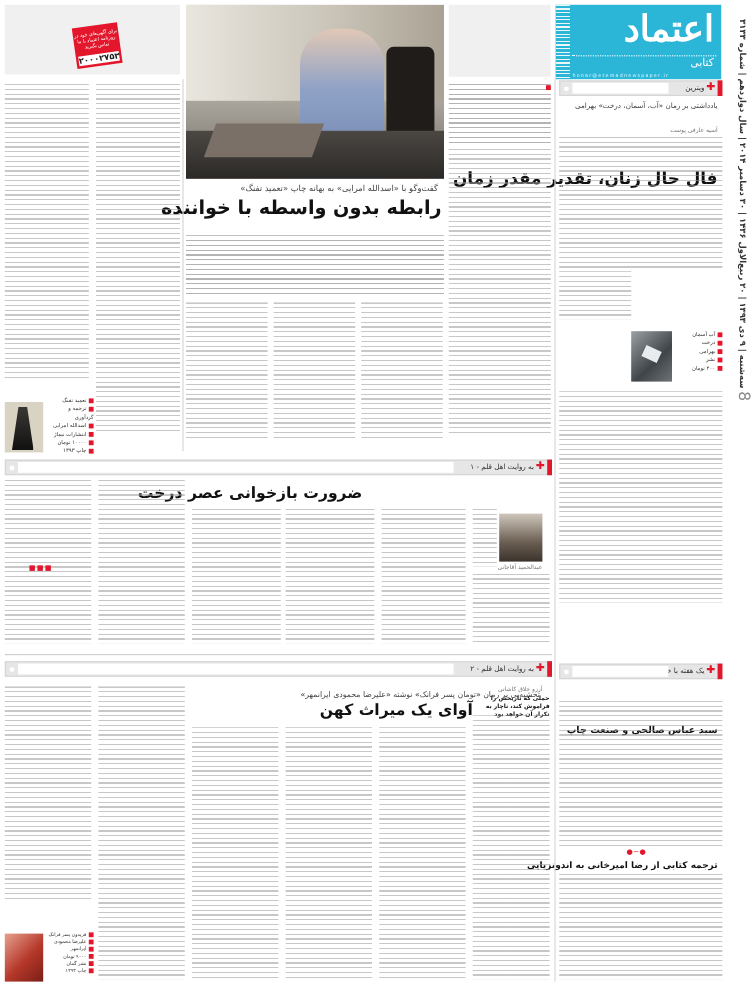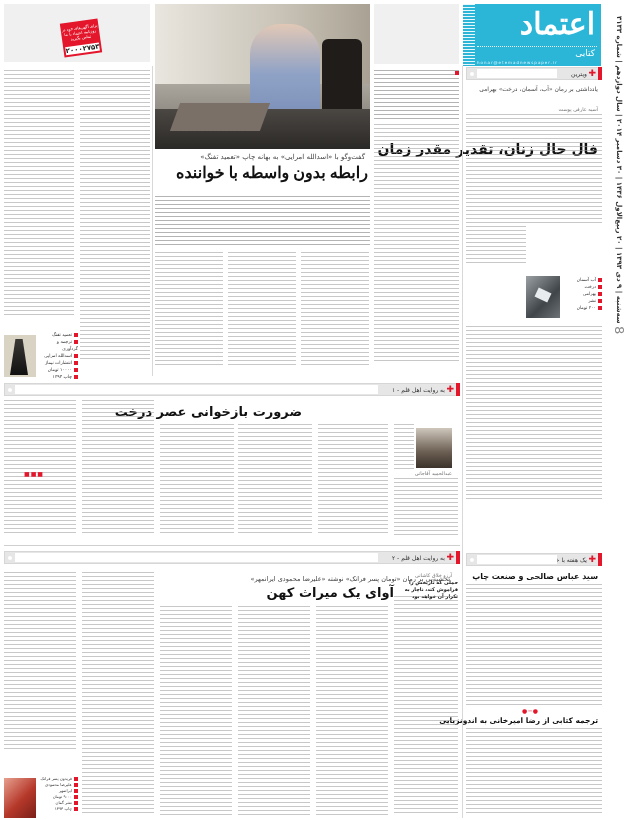--- a/index.html
+++ b/index.html
@@ -97,40 +97,40 @@
 <div class="lines" style="left:466px; top:326px; width:136px; height:176px;"></div>
 <div class="col-rule" style="left:462px; top:66px; height:490px;"></div>
 
 <div class="secbar" style="left:466px; top:553px; width:136px;">
   <span class="mark"></span>
   <span class="plus">✚</span>
   <span class="label">یک هفته با خبر</span>
   <span class="box"></span>
   <span class="dot"></span>
 </div>
-<div class="headline" style="right:32px; top:572px; font-size:8px;text-align:center;">سید عباس صالحی و صنعت چاپ</div>
+<div class="headline" style="right:32px; top:604px; font-size:8px;text-align:center;">سید عباس صالحی و صنعت چاپ</div>
 <div class="lines" style="left:466px; top:584px; width:136px; height:122px;"></div>
 <div class="reddots" style="left:522px; top:707px;">●─●</div>
 <div class="headline" style="right:32px; top:716px; font-size:7.5px;">ترجمه کتابی از رضا امیرخانی به اندونزیایی</div>
 <div class="lines" style="left:466px; top:728px; width:136px; height:88px;"></div>
 <div class="col-rule" style="left:462px; top:556px; height:262px;"></div>
 
 <div class="photo-main">
   <div class="win"></div>
   <div class="chair"></div>
   <div class="person"></div>
   <div class="desk"></div>
   <div class="papers"></div>
 </div>
 <div class="lines dark" style="left:374px; top:70px; width:85px; height:50px;"></div>
 <div class="redsq" style="left:455px; top:71px;"></div>
 <div class="lines" style="left:374px; top:124px; width:85px; height:240px;"></div>
 
 <div class="kicker" style="right:265px; top:153px;">گفت‌وگو با «اسدالله امرایی» به بهانه چاپ «تعمید تفنگ»</div>
-<div class="headline" style="right:262px; top:163px; font-size:16px;font-family:Liberation Serif, serif;">رابطه بدون واسطه با خواننده</div>
+<div class="headline" style="right:262px; top:163px; font-size:16px;">رابطه بدون واسطه با خواننده</div>
 <div class="lines dark" style="left:155px; top:196px; width:215px; height:50px;"></div>
 <div class="lines" style="left:155px; top:252px; width:68px; height:115px;"></div>
 <div class="lines" style="left:228px; top:252px; width:68px; height:115px;"></div>
 <div class="lines" style="left:301px; top:252px; width:68px; height:115px;"></div>
 
 <div class="gray-panel" style="left:4px; top:4px; width:146px; height:58px;">
   <div class="stamp">
     <span>برای آگهی‌های خود در روزنامه اعتماد با ما تماس بگیرید</span>
     <div class="num">۲۰۰۰۲۷۵۳</div>
   </div>

